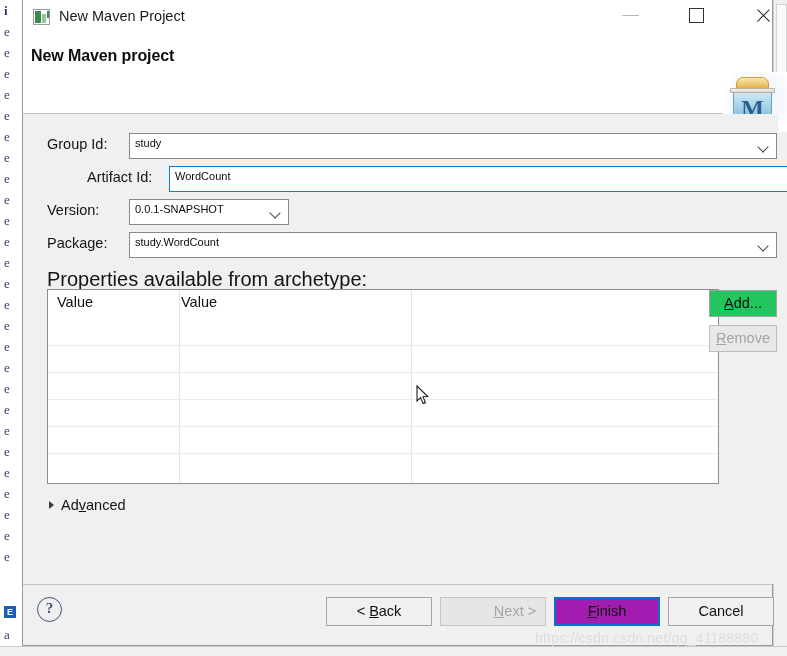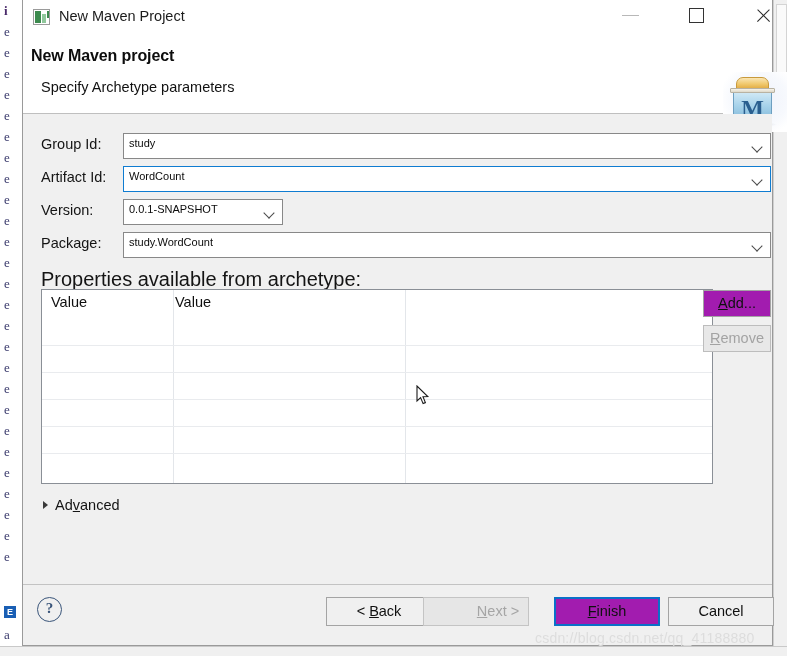--- a/index.html
+++ b/index.html
@@ -213,21 +213,21 @@
   }
   .ml-shadow {
     position: absolute; left: 8px; top: 46px;
     width: 40px; height: 5px;
     background: radial-gradient(ellipse at center, rgba(120,140,160,0.35), rgba(255,255,255,0) 70%);
   }
 
   
   .body-area {
     position: absolute;
-    left: 0; top: 114px;
+    left: 6px; top: 114px;
     width: 749px; height: 470px;
     background: #f0f0f0;
   }
 
   .field-row { position: absolute; left: 0; height: 26px; }
   .field-label {
     position: absolute;
     left: 0; top: 3px;
     font-size: 14.5px;
     color: #141414;
@@ -304,21 +304,21 @@
     position: absolute;
     left: 0;
     width: 670px; height: 1px;
     background: #e9ebee;
   }
 
   .side-btn {
     position: absolute;
     left: 680px;
     width: 68px; height: 27px;
-    background: #a21caf;
+    background: #22c55e;
     border: 1px solid #a4a4a4;
     box-sizing: border-box;
     font-size: 14.5px;
     color: #101010;
     text-align: center;
     line-height: 25px;
     cursor: default;
   }
   .side-btn.disabled { color: #a3a3a3; border-color: #bdbdbd; background: #e8e8e8; }
   .mn { text-decoration: underline; }
@@ -377,21 +377,21 @@
     line-height: 27px;
     cursor: default;
   }
   .fbtn.disabled { color: #a5a5a5; background: #e6e6e6; border-color: #c4c4c4; }
   .fbtn.default {
     border: 2px solid #0a70c8;
     background: #a21caf;
     line-height: 25px;
   }
   .btn-back   { left: 303px; }
-  .btn-next   { left: 400px; padding-left: 44px; }
+  .btn-next   { left: 417px; padding-left: 44px; }
   .btn-finish { left: 531px; }
   .btn-cancel { left: 645px; }
 
   .watermark {
     position: absolute;
     left: 535px; top: 630px;
     font-size: 14px;
     color: #dddddd;
     letter-spacing: 0.2px;
     white-space: nowrap;
@@ -461,21 +461,20 @@
       <div class="winbtn winbtn-max">
         <div class="glyph-max"></div>
       </div>
       <div class="winbtn winbtn-close">
         <div class="glyph-close"></div>
       </div>
     </div>
 
     <div class="header">
       <div class="header-title">New Maven project</div>
-      <div class="header-sub">Specify Archetype parameters</div>
       <div class="maven-logo">
         <div class="ml-glow"></div>
         <div class="ml-shadow"></div>
         <div class="ml-box">
             <div class="ml-m">M</div>
           </div>
         <div class="ml-lid"></div>
         <div class="ml-lidbar"></div>
       </div>
     </div>
@@ -483,21 +482,21 @@
     <div class="body-area">
 
       <div class="field-row" style="top:19px;width:749px;">
         <div class="field-label" style="left:18px;">Group Id:</div>
         <div class="combo" style="left:100px;width:648px;">
           <div class="val">study</div>
           <div class="chev"></div>
         </div>
       </div>
 
-      <div class="field-row" style="top:52px;width:613px;">
+      <div class="field-row" style="top:52px;width:613px;margin-left:40px;">
         <div class="field-label" style="left:18px;">Artifact Id:</div>
         <div class="combo focused" style="left:100px;width:648px;">
           <div class="val">WordCount</div>
           <div class="chev"></div>
         </div>
       </div>
 
       <div class="field-row" style="top:85px;width:749px;">
         <div class="field-label" style="left:18px;">Version:</div>
         <div class="combo" style="left:100px;width:160px;">
@@ -555,21 +554,21 @@
 
       <div class="fbtn btn-finish default">
         <span class="mn">F</span><span>inish</span>
       </div>
 
       <div class="fbtn btn-cancel">Cancel</div>
     </div>
 
   </div>
 
-  <div class="watermark">csdn://blog.csdn.net/qq_41188880</div>
+  <div class="watermark">https://csdn.csdn.net/qq_41188880</div>
 
   <div class="cursor">
     <svg width="14" height="21" viewBox="0 0 14 21">
       <path d="M1,1 L1,16 L4.6,12.6 L7.1,18.6 L9.4,17.6 L7,11.8 L11.8,11.6 Z" fill="#ffffff" stroke="#1a1a1a" stroke-width="1.1" stroke-linejoin="miter"></path>
     </svg>
   </div>
 
 </div>
 
 </body></html>

